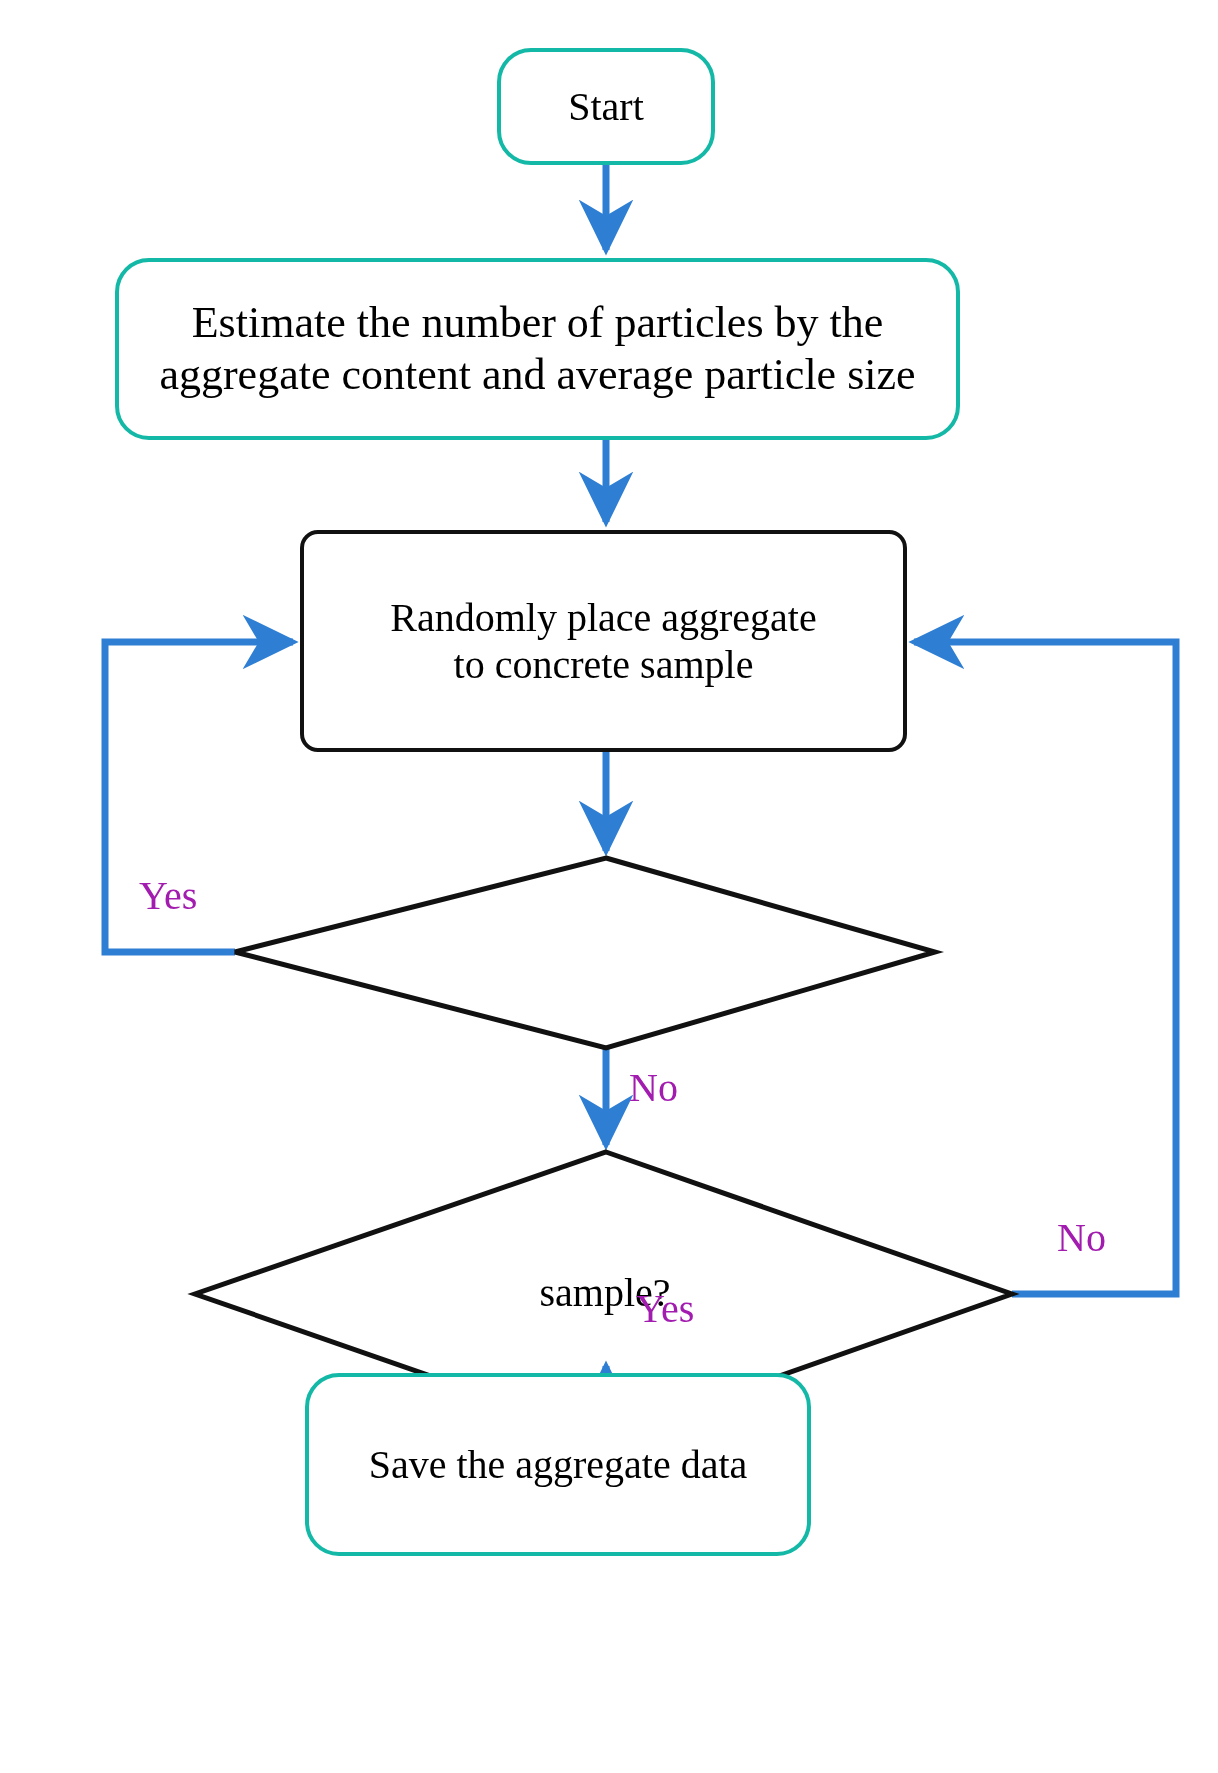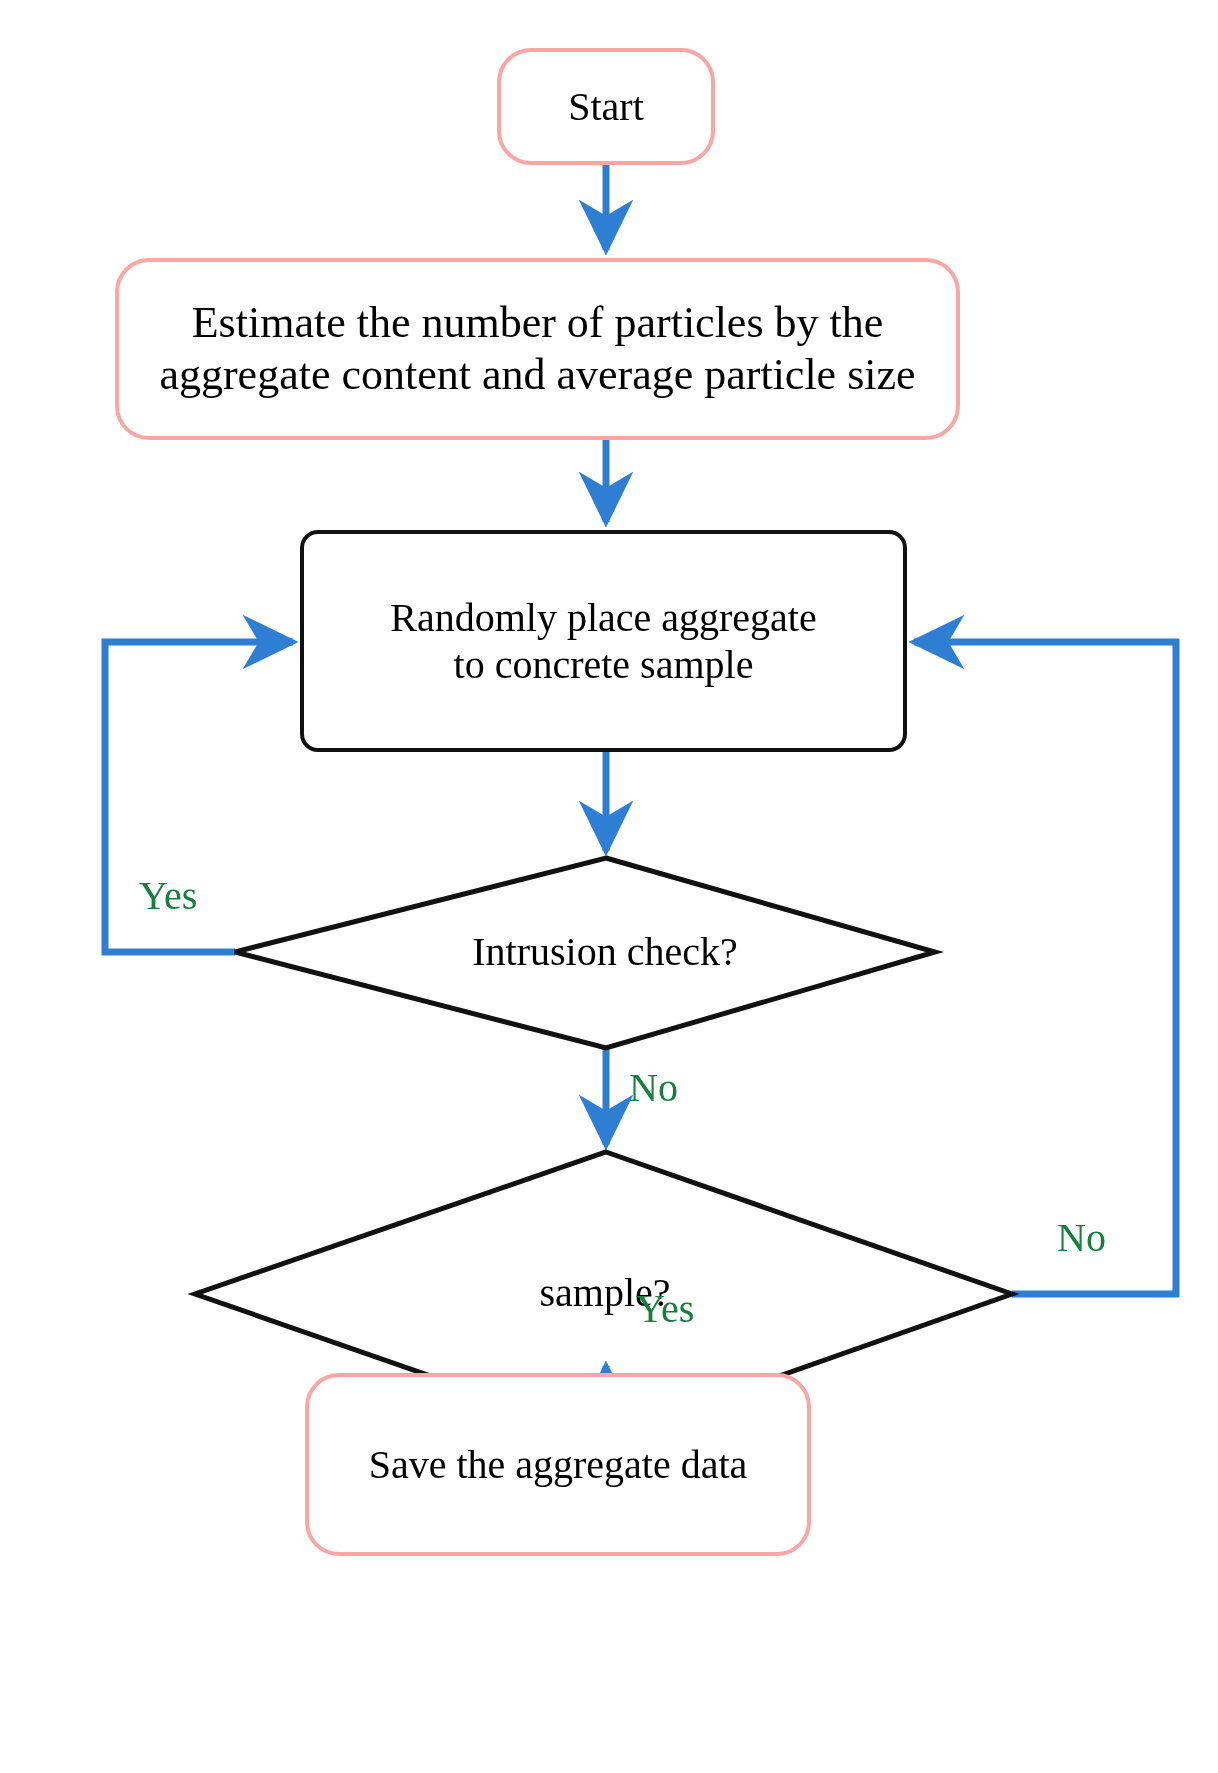--- a/index.html
+++ b/index.html
@@ -3,25 +3,25 @@
 <meta charset="utf-8">
 <style>
   html,body{margin:0;padding:0;background:#ffffff;}
   body{width:1218px;height:1773px;position:relative;overflow:hidden;
        font-family:"Liberation Serif","DejaVu Serif",serif;}
   #stage{position:absolute;left:0;top:0;width:1218px;height:1773px;}
   #edges{position:absolute;left:0;top:0;width:1218px;height:1773px;}
   .node{position:absolute;box-sizing:border-box;display:flex;align-items:center;
         justify-content:center;text-align:center;background:#ffffff;color:#000000;
         line-height:1.18;}
-  .term{border:4px solid #fca5a5;border-radius:34px;}
+  .term{border:4px solid #14b8a6;border-radius:34px;}
   .proc{border:4px solid #111;border-radius:0;}
   .dtext{position:absolute;display:flex;align-items:center;justify-content:center;
          text-align:center;color:#000;line-height:1.18;}
-  .elabel{position:absolute;color:#15803d;white-space:nowrap;}
+  .elabel{position:absolute;color:#a21caf;white-space:nowrap;}
 </style>
 </head>
 <body>
 
 <div id="stage">
 
   <svg id="edges" viewBox="0 0 1218 1773">
     <defs>
       <marker id="ah" markerWidth="9" markerHeight="9" refX="7.2" refY="4.5" orient="auto" markerUnits="strokeWidth">
         <path d="M0,0.6 L8,4.5 L0,8.4 L2.3,4.5 Z" fill="#2E7FD4"></path>
@@ -53,23 +53,20 @@
     </div>
   </div>
 
   <div class="node proc" style="left:300px;top:530px;width:607px;height:222px;font-size:40px;border-radius:18px;">
     <div>
       <div>Randomly place aggregate</div>
       <div>to concrete sample</div>
     </div>
   </div>
 
-  <div class="dtext" style="left:330px;top:912px;width:550px;height:80px;font-size:40px;">
-    <span>Intrusion check?</span>
-  </div>
 
   <div class="dtext" style="left:330px;top:1228px;width:550px;height:130px;font-size:40px;">
     <div>
       <div>sample?</div>
     </div>
   </div>
 
   <div class="node term" style="left:285px;top:1373px;width:506px;height:183px;font-size:40px;margin-left:20px;">
     <span>Save the aggregate data</span>
   </div>

